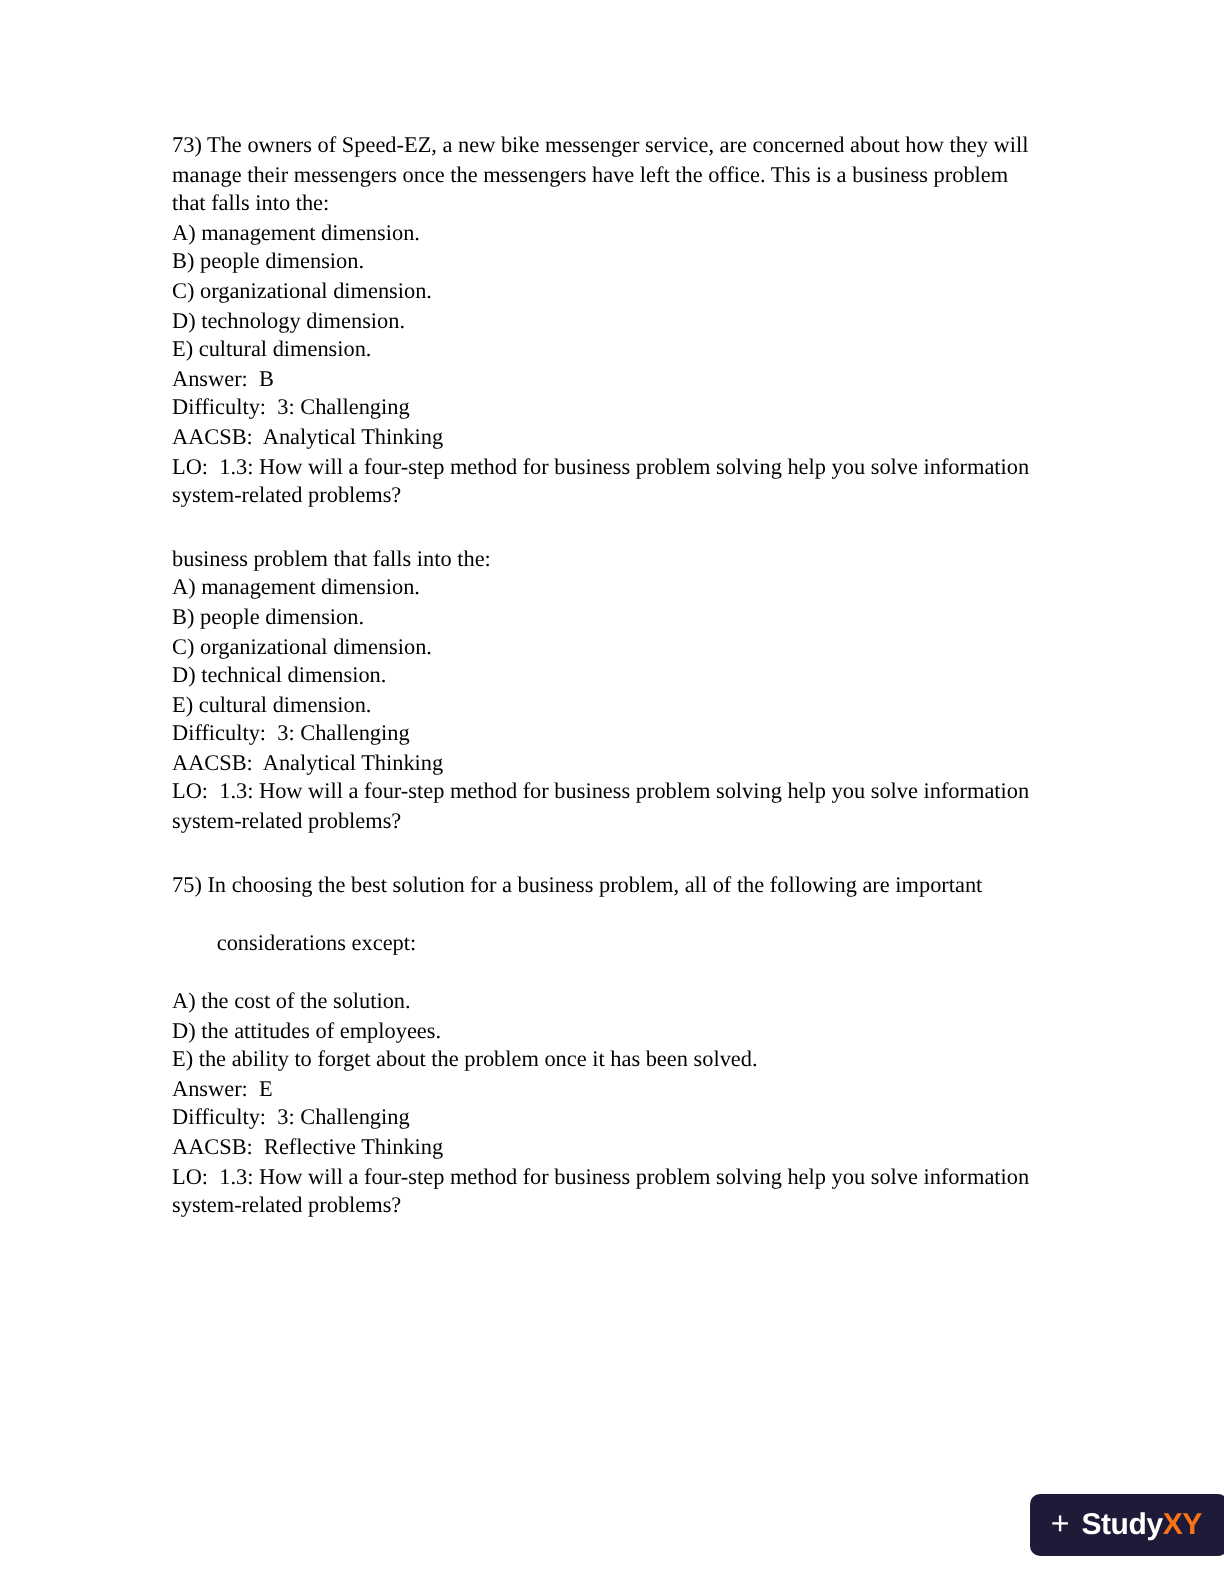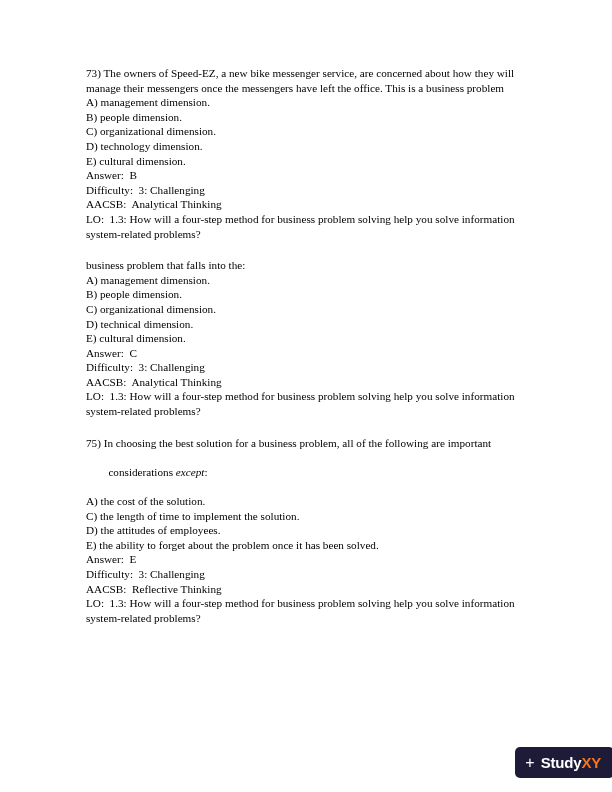--- a/index.html
+++ b/index.html
@@ -33,21 +33,20 @@
   }
   .line {
     font-size: 11.2px;
     line-height: 14.6px;
     white-space: pre-wrap;
   }
   .stem {
     text-indent: 0;
   }
   .italic {
-    font-style: italic;
   }
   .page-number {
     position: absolute;
     left: 0;
     top: 728px;
     width: 612px;
     text-align: center;
     font-size: 10.5px;
   }
   .watermark {
@@ -82,53 +81,52 @@
 </head>
 <body>
 
 <div class="page">
 
   <div class="content">
 
     <div class="question-block">
       <div class="line stem">73) The owners of Speed-EZ, a new bike messenger service, are concerned about how they will</div>
       <div class="line stem">manage their messengers once the messengers have left the office. This is a business problem</div>
+      <div class="line stem">that falls into the:</div>
       <div class="line">A) management dimension.</div>
       <div class="line">B) people dimension.</div>
       <div class="line">C) organizational dimension.</div>
       <div class="line">D) technology dimension.</div>
       <div class="line">E) cultural dimension.</div>
       <div class="line">Answer:  B</div>
       <div class="line">Difficulty:  3: Challenging</div>
       <div class="line">AACSB:  Analytical Thinking</div>
       <div class="line">LO:  1.3: How will a four-step method for business problem solving help you solve information</div>
       <div class="line">system-related problems?</div>
     </div>
 
     <div class="question-block">
       <div class="line stem">business problem that falls into the:</div>
       <div class="line">A) management dimension.</div>
       <div class="line">B) people dimension.</div>
       <div class="line">C) organizational dimension.</div>
       <div class="line">D) technical dimension.</div>
       <div class="line">E) cultural dimension.</div>
-      <div class="line">Answer:  C</div>
       <div class="line">Difficulty:  3: Challenging</div>
       <div class="line">AACSB:  Analytical Thinking</div>
       <div class="line">LO:  1.3: How will a four-step method for business problem solving help you solve information</div>
       <div class="line">system-related problems?</div>
     </div>
 
     <div class="question-block">
       <div class="line stem">75) In choosing the best solution for a business problem, all of the following are important</div>
       <div class="line stem">
         <span>considerations </span><span class="italic">except</span><span>:</span>
       </div>
       <div class="line">A) the cost of the solution.</div>
-      <div class="line">C) the length of time to implement the solution.</div>
       <div class="line">D) the attitudes of employees.</div>
       <div class="line">E) the ability to forget about the problem once it has been solved.</div>
       <div class="line">Answer:  E</div>
       <div class="line">Difficulty:  3: Challenging</div>
       <div class="line">AACSB:  Reflective Thinking</div>
       <div class="line">LO:  1.3: How will a four-step method for business problem solving help you solve information</div>
       <div class="line">system-related problems?</div>
     </div>
 
   </div>

